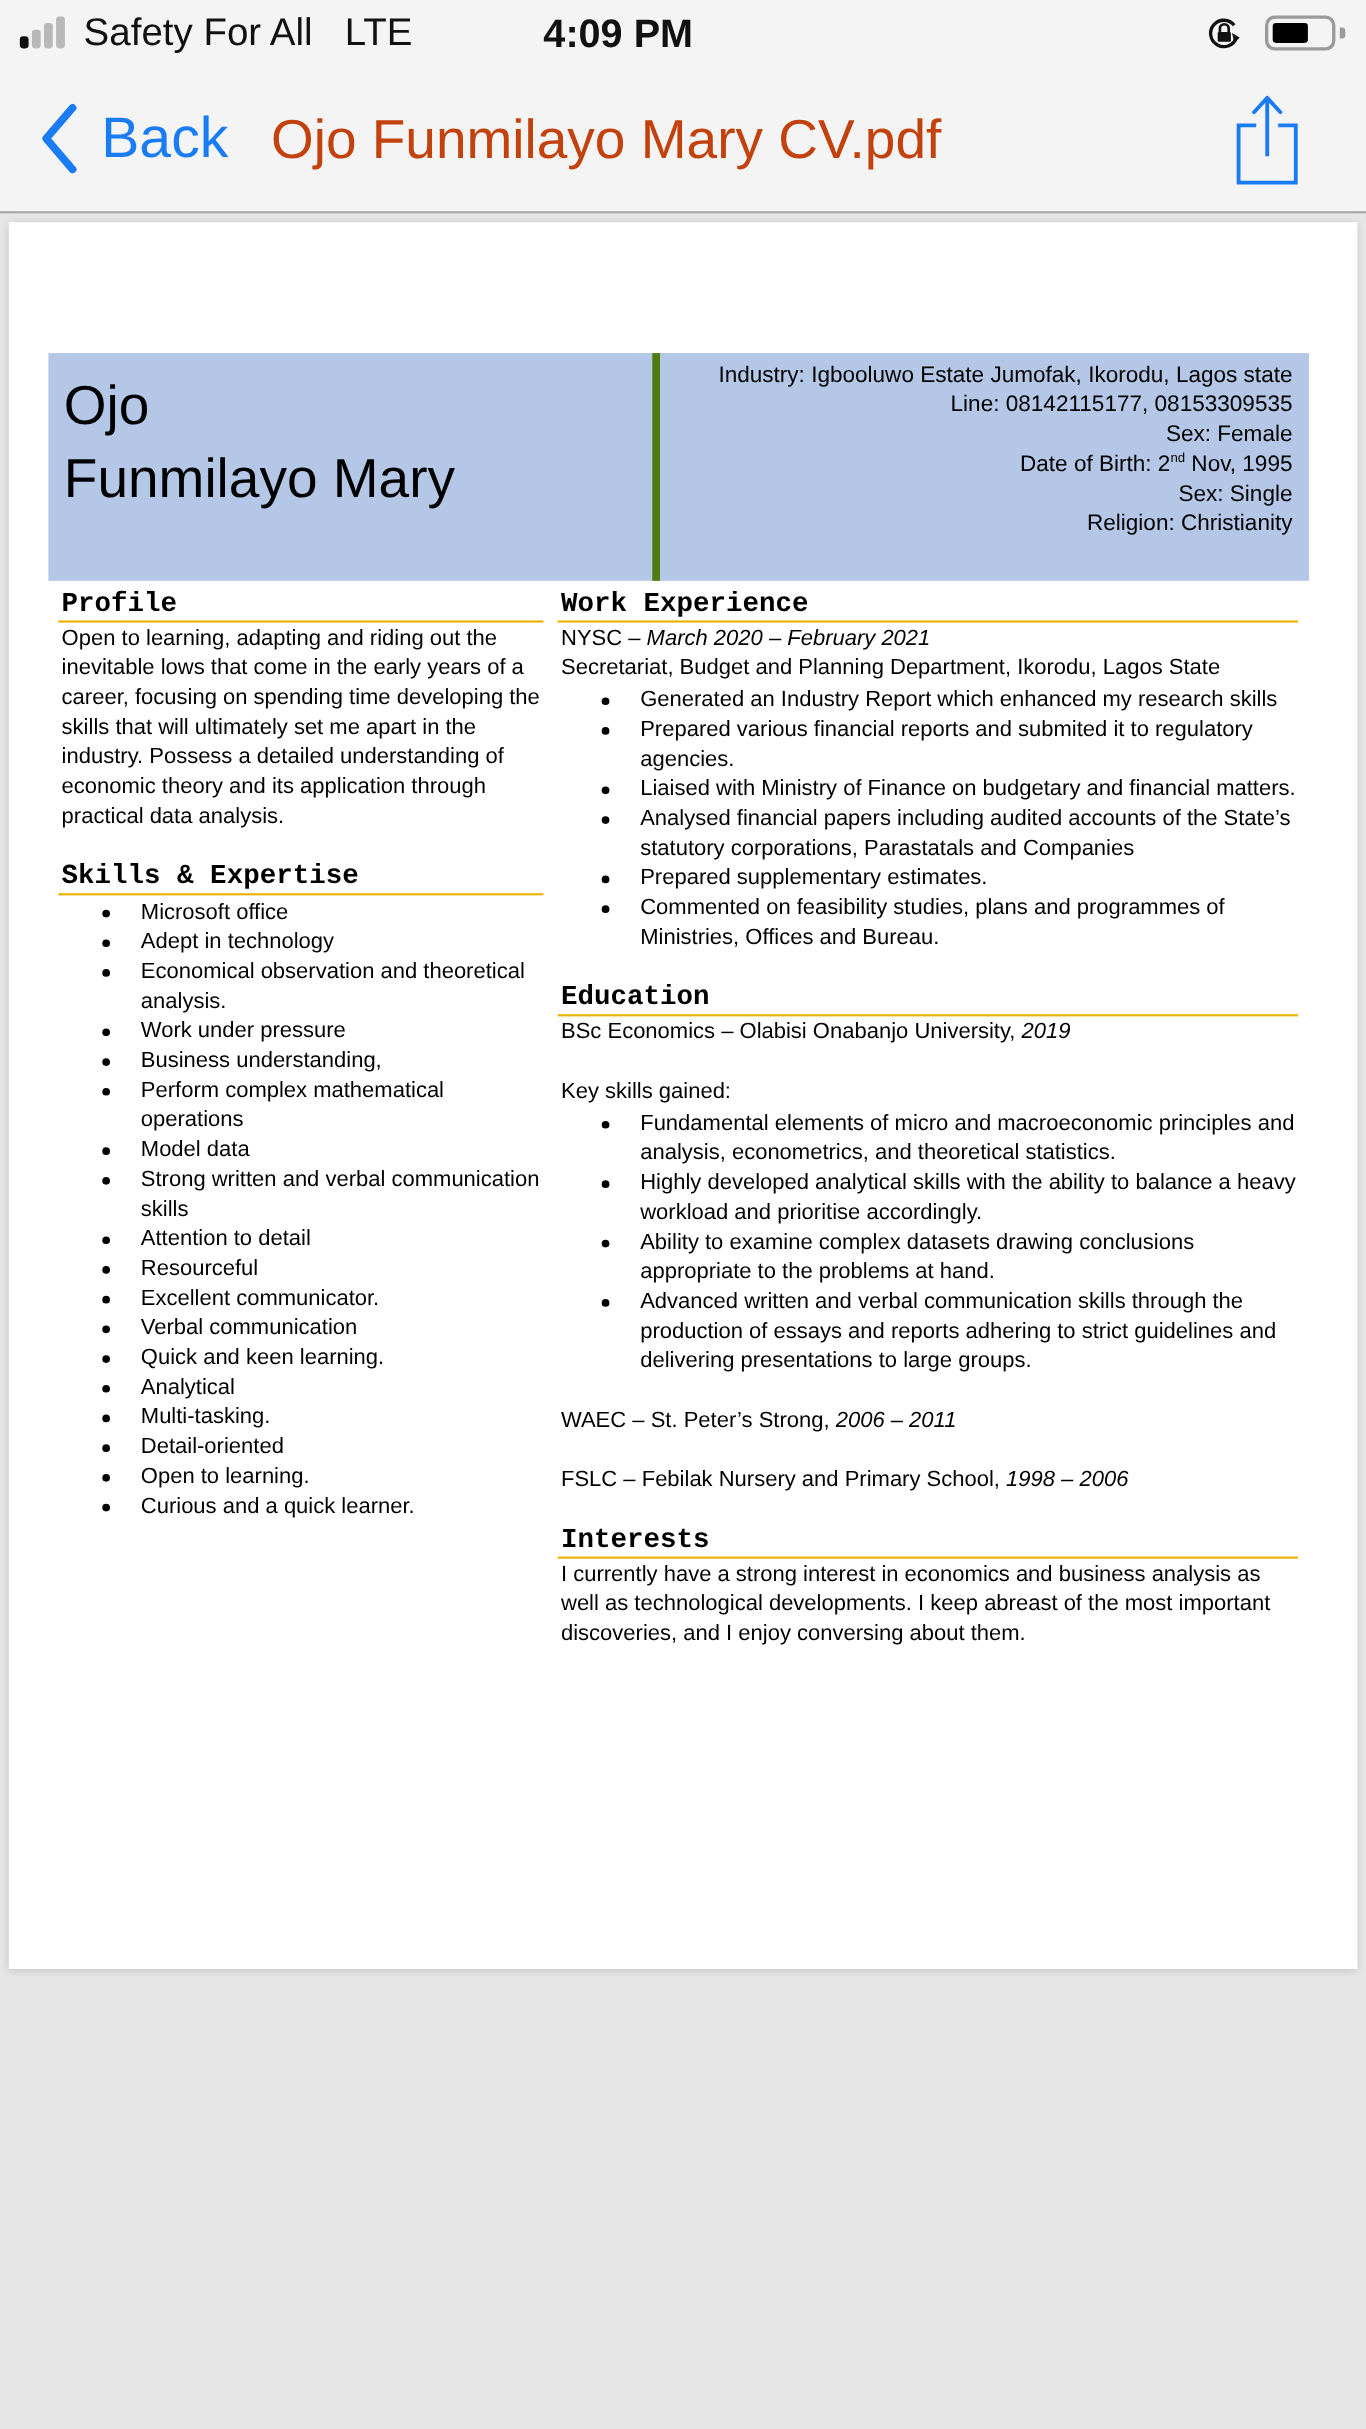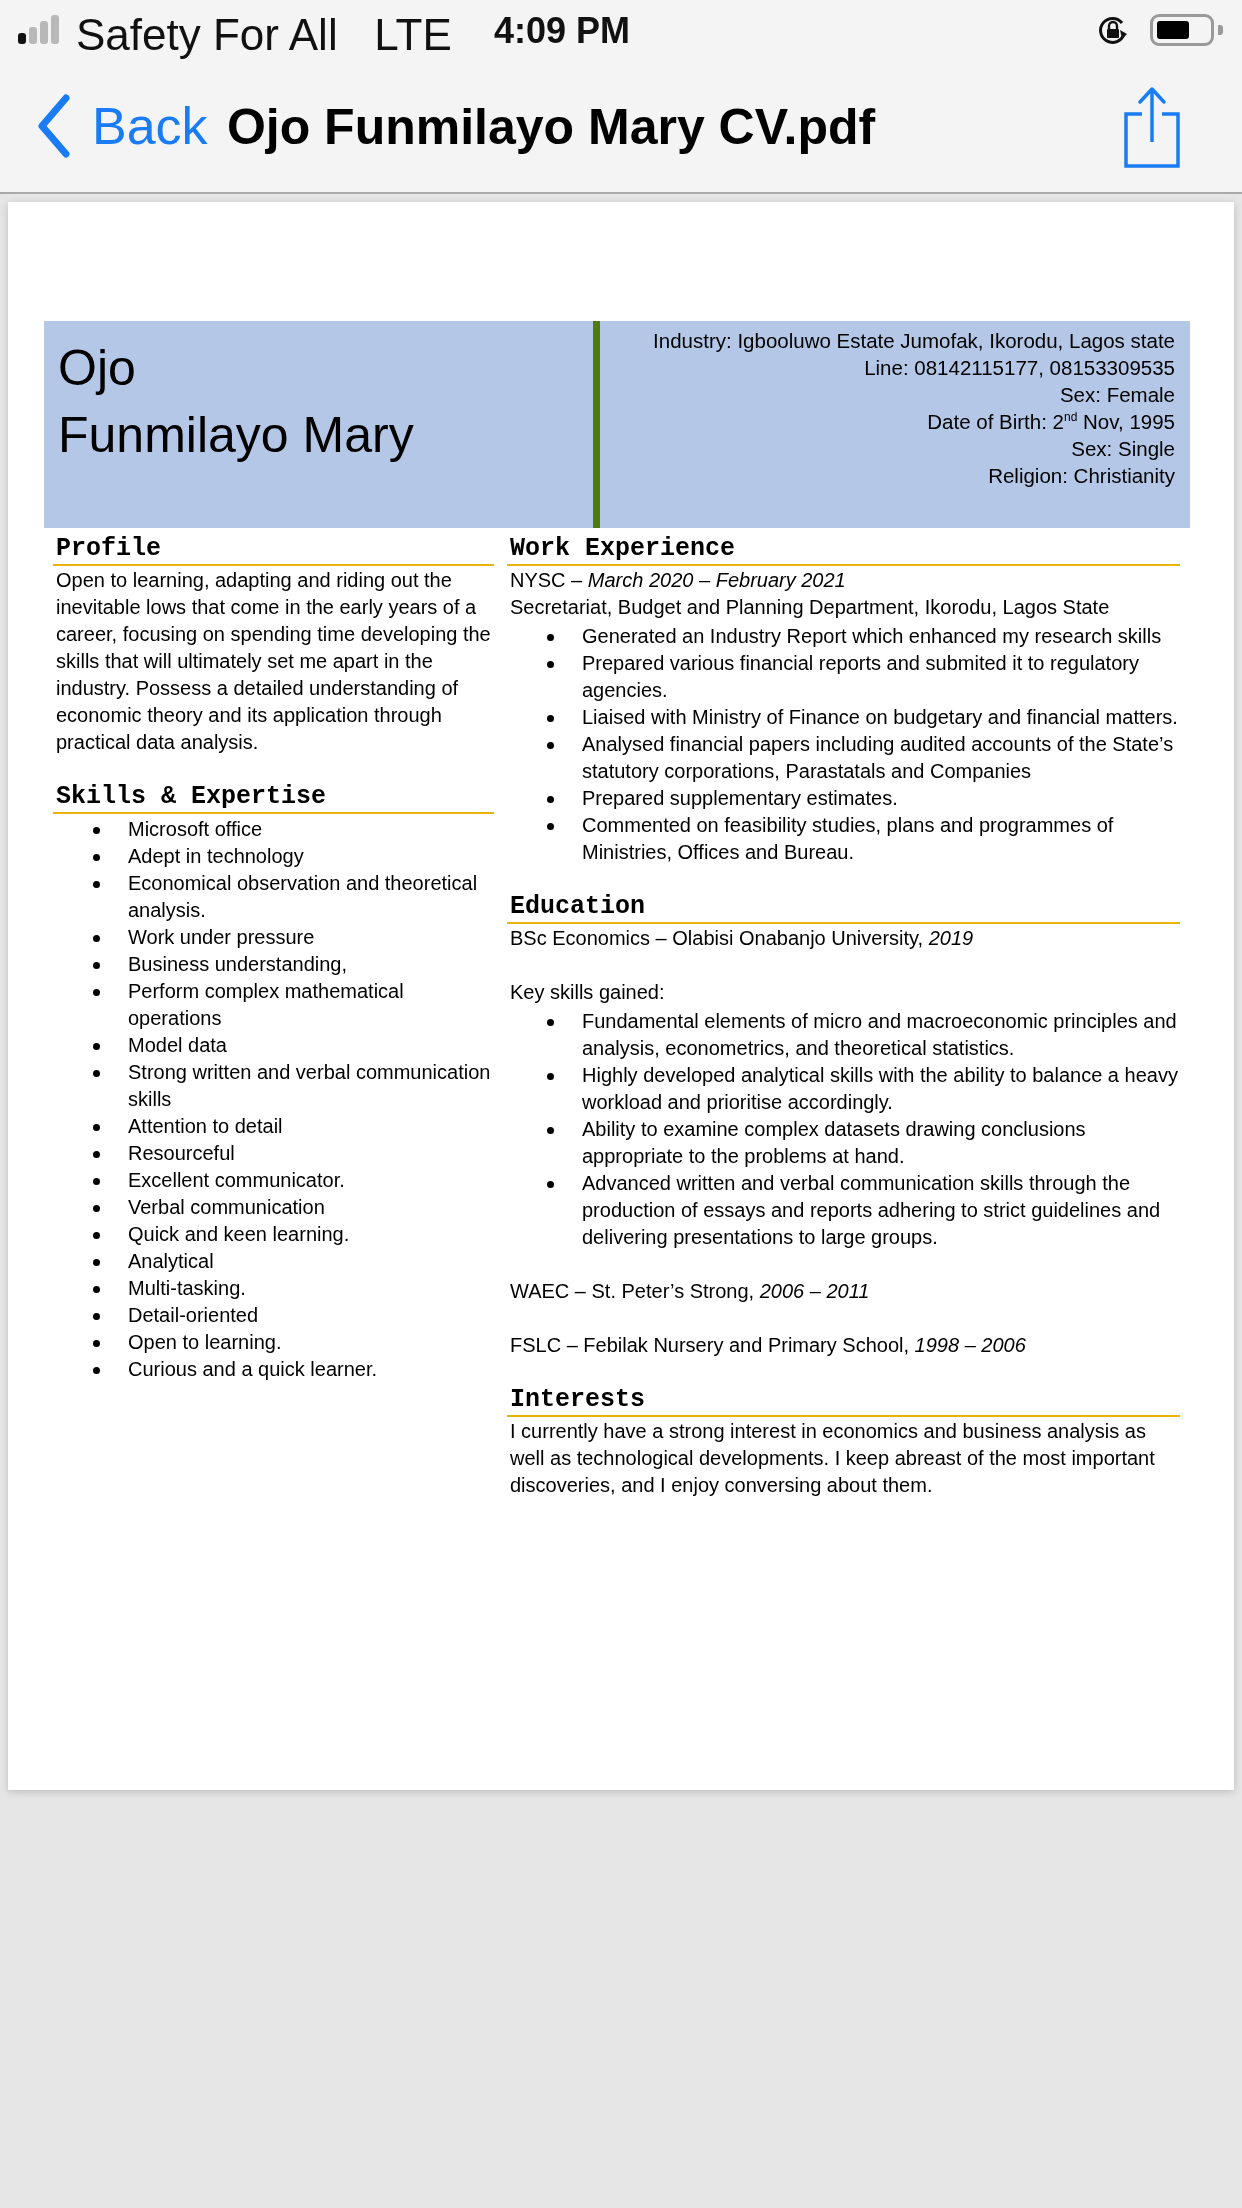--- a/index.html
+++ b/index.html
@@ -13,21 +13,21 @@
   .statusbar {
     position:absolute; left:0; top:0; width:1242px; height:60px;
     background:#f4f4f4;
   }
   .signal { position:absolute; left:18px; top:16px; height:28px; width:48px; }
   .signal span {
     position:absolute; bottom:0; width:8px; border-radius:3px; background:#b8b8b8;
   }
   .signal span.on { background:#111; }
   .carrier {
-    position:absolute; left:76px; top:10px; font-size:44px; color:#111;
+    position:absolute; left:76px; top:10px; font-size:35px; color:#111;
     white-space:pre;
   }
   .clock {
     position:absolute; left:0; width:1242px; text-align:center; top:10px;
     font-size:36px; color:#111; font-weight:600; pointer-events:none;
   }
   .clock span { pointer-events:auto; margin-left:-118px; }
   .rot-lock { position:absolute; left:1096px; top:14px; width:34px; height:34px; }
   .battery {
     position:absolute; left:1150px; top:14px; width:64px; height:32px;
@@ -41,21 +41,21 @@
     position:absolute; left:0; top:60px; width:1242px; height:132px;
     background:#f4f4f4; border-bottom:2px solid #a9a9a9;
   }
   .back-btn {
     position:absolute; left:34px; top:34px; height:64px; display:flex; align-items:center;
     color:#1a7cf5; font-size:52px; cursor:pointer;
   }
   .back-btn svg { width:38px; height:64px; margin-right:20px; }
   .nav-title {
     position:absolute; left:0; width:1242px; top:38px; text-align:center;
-    font-size:50px; font-weight:700; color:#000000; pointer-events:none;
+    font-size:50px; font-weight:400; color:#c2410c; pointer-events:none;
   }
   .nav-title span { pointer-events:auto; margin-left:-140px; }
   .share-btn { position:absolute; left:1120px; top:24px; width:64px; height:86px; cursor:pointer; }
 
   
   .page {
     position:absolute; left:8px; top:202px; width:1226px; height:1588px;
     background:#fff; box-shadow:0 2px 8px rgba(0,0,0,0.18);
   }
   .header-band {

